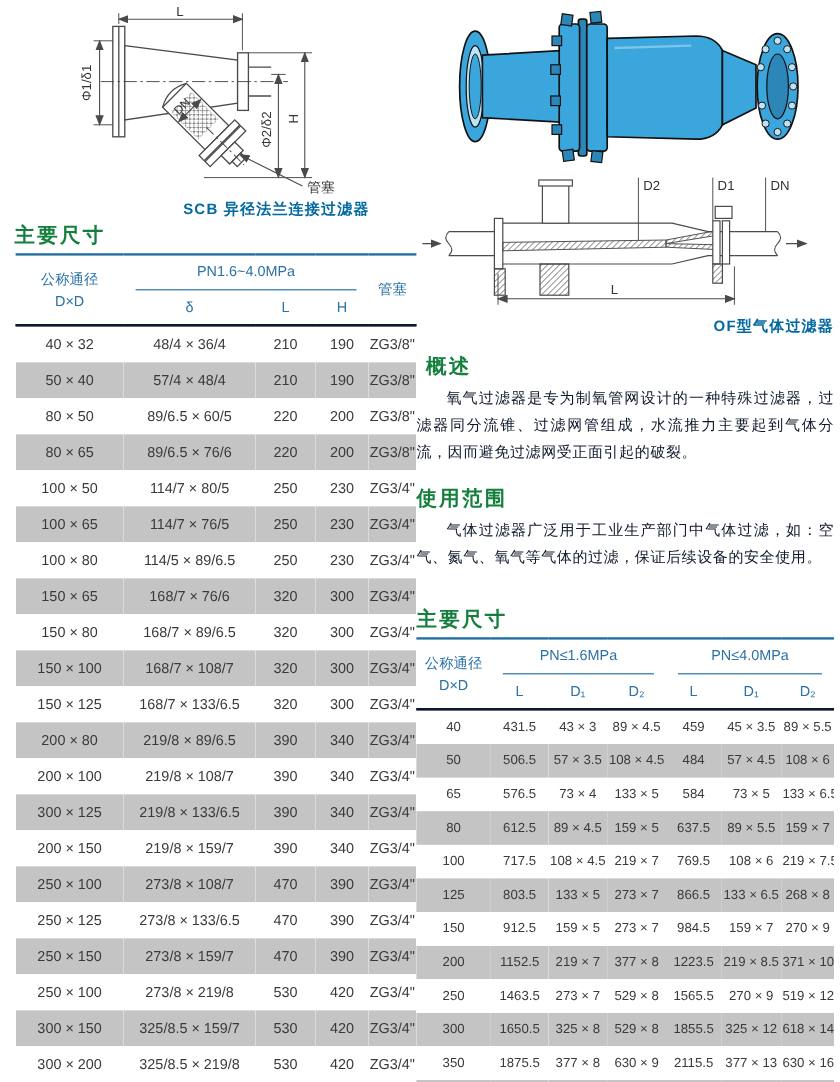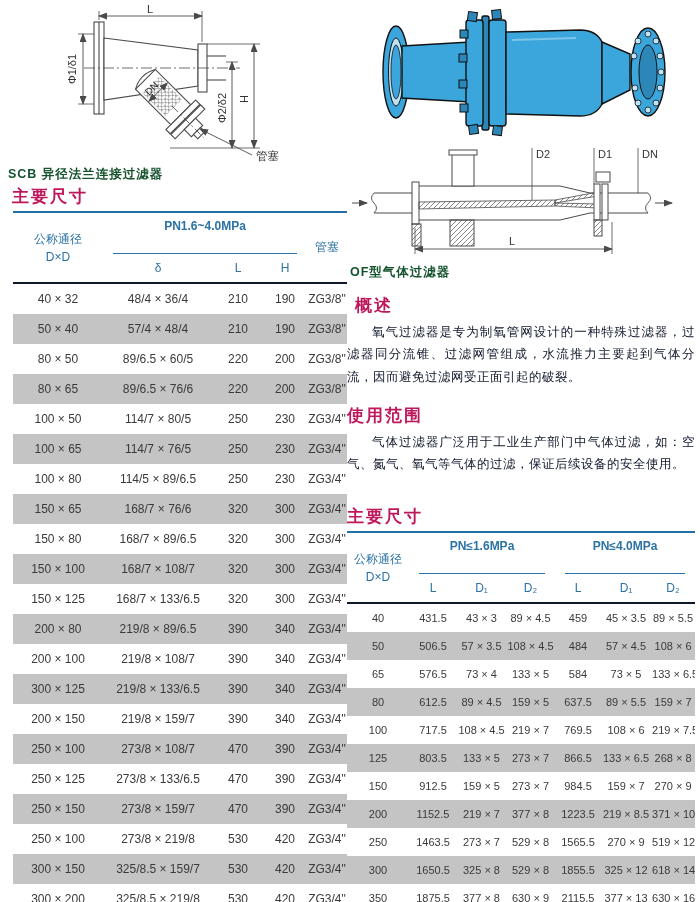--- a/index.html
+++ b/index.html
@@ -2,30 +2,30 @@
 <html><head>
 <meta charset="utf-8">
 <style>
   html,body{margin:0;padding:0;}
   body{
     width:700px;height:902px;position:relative;overflow:hidden;background:#ffffff;
     font-family:"Liberation Sans","DejaVu Sans",sans-serif;color:#333;
   }
   .abs{position:absolute;}
   
-  .sec-title{font-size:17px;font-weight:bold;color:#be185d;letter-spacing:2px;font-family:Liberation Serif, serif;}
+  .sec-title{font-size:17px;font-weight:bold;color:#15803d;letter-spacing:2px;font-family:Liberation Serif, serif;}
   
-  .fig-caption{font-size:12.5px;font-weight:bold;color:#14532d;text-align:left;letter-spacing:1px;}
+  .fig-caption{font-size:12.5px;font-weight:bold;color:#0369a1;text-align:right;letter-spacing:1px;}
   
   .para{font-size:12.5px;line-height:1.78;color:#0f172a;text-align:justify;text-indent:2em;letter-spacing:0.5px;}
   
   table.dim{border-collapse:collapse;table-layout:fixed;}
   table.dim thead{border-top:2px solid #2470a5;border-bottom:2px solid #0f172a;}
   table.dim th{color:#2b72a5;font-weight:400;font-size:12px;text-align:center;padding:0;white-space:nowrap;}
-  table.dim th.grp div.grp-lbl{padding:6px 0 20px 0;border-bottom:1.5px solid #2b72a5;margin:0 10px;font-weight:bold;}
+  table.dim th.grp div.grp-lbl{padding:6px 0 8px 0;border-bottom:1.5px solid #2b72a5;margin:0 10px;}
   table.dim th .two-line{line-height:1.5;}
   table.dim th.sub{height:28px;}
   table.dim tbody td{text-align:center;font-size:12px;color:#3a3a3a;white-space:nowrap;overflow:hidden;}
   #left-table tbody td{height:28px;}
   #right-table tbody td{height:26px;font-size:11px;}
   table.dim tbody tr:nth-child(even){background:#c4c4c4;}
   svg text{font-family:"Liberation Sans","DejaVu Sans",sans-serif;}
 </style>
 </head>
 <body>

